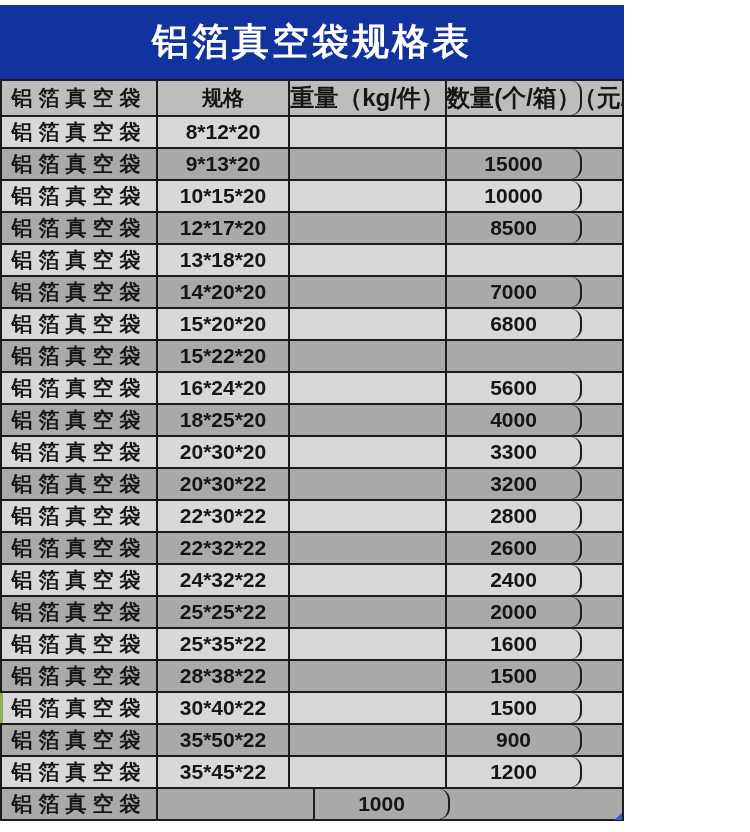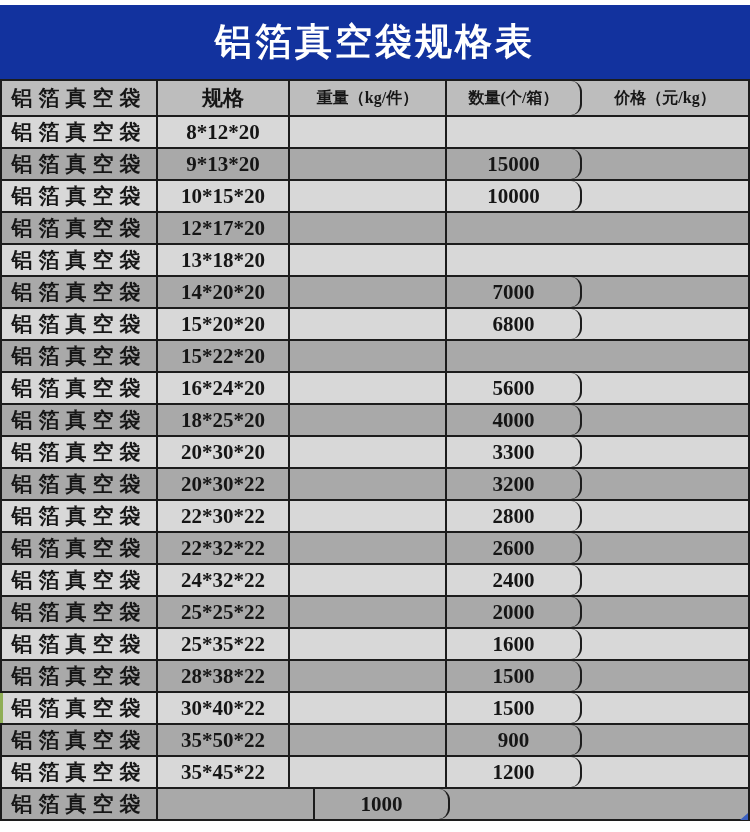--- a/index.html
+++ b/index.html
@@ -1,20 +1,20 @@
 <!DOCTYPE html>
 <html style="--banner: #12329e; --bannertext: #ffffff; --headerbg: #bdbdbd; --light: #d8d8d8; --dark: #a9a9a9; --border: #1c1c1c; --green: #8fae56; --handle: #3a5fbf; --pagebg: #ffffff;"><head>
 <meta charset="utf-8">
 <style>
   html,body{margin:0;padding:0;background:#ffffff;}
   .page{
     position:relative;
-    width:750px;height:832px;
+    width:624px;height:832px;
     background:var(--pagebg,#ffffff);
-    font-family:Liberation Serif, serif;
+    font-family:Liberation Sans, sans-serif;
     overflow:hidden;
   }
   .banner{
     margin-top:5px;
     height:74px;
     background:var(--banner,#12329e);
     display:flex;align-items:center;justify-content:center;
   }
   .banner-title{
     color:var(--bannertext,#ffffff);
@@ -47,21 +47,21 @@
     overflow:hidden;
     white-space:nowrap;
   }
   .th{font-weight:600;}
   .col-product{width:158px;border-left:2px solid var(--border,#1c1c1c);}
   .col-spec{width:132px;}
   .col-weight{width:157px;}
   .col-qty{width:135px;border-radius:11px;}
   .col-price{flex:1;border-right:2px solid var(--border,#1c1c1c);}
   .td.col-product, .th.col-product{letter-spacing:6px;padding-left:0;}
-  .th.col-weight, .th.col-qty, .th.col-price{font-size:16px;}
+  .th.col-weight, .th.col-qty, .th.col-price{font-size:24px;}
   .green-marker{position:relative;}
   .green-marker::before{
     content:"";
     position:absolute;left:0;top:0;bottom:0;width:3px;
     background:var(--green,#8fae56);
   }
   .fill-handle{
     position:absolute;
     right:2px;bottom:12px;
     width:8px;height:7px;
@@ -106,20 +106,21 @@
           <div class="td col-product">铝箔真空袋</div>
           <div class="td col-spec">10*15*20</div>
           <div class="td col-weight"></div>
           <div class="td col-qty">10000</div>
           <div class="td col-price"></div>
         </div>
         <div class="tr dark">
           <div class="td col-product">铝箔真空袋</div>
           <div class="td col-spec">12*17*20</div>
           <div class="td col-weight"></div>
+          <div class="td col-qty">8500</div>
           <div class="td col-price"></div>
         </div>
         <div class="tr light">
           <div class="td col-product">铝箔真空袋</div>
           <div class="td col-spec">13*18*20</div>
           <div class="td col-weight"></div>
           <div class="td col-price"></div>
         </div>
         <div class="tr dark">
           <div class="td col-product">铝箔真空袋</div>

